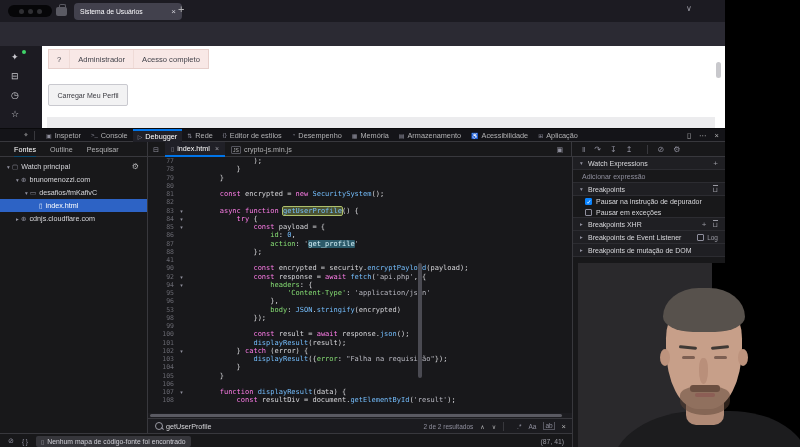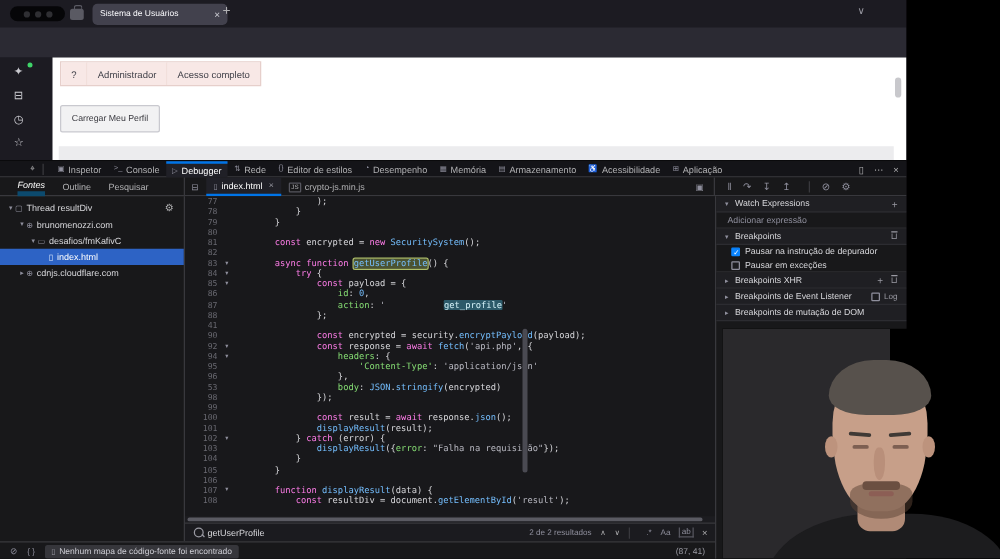--- a/index.html
+++ b/index.html
@@ -53,21 +53,21 @@
   #dt-row1{position:absolute;left:0;top:0;width:725px;height:13px;background:#141418;border-bottom:1px solid #38383d;display:flex;align-items:center;box-sizing:border-box;}
   #pick-el{color:#b1b1b3;font-size:7px;margin:0 6px 0 24px;}
   .vsep{width:1px;height:9px;background:#38383d;margin-right:6px;}
   .dtab{display:flex;align-items:center;height:13px;padding:0 5px;color:#b1b1b3;font-size:7.3px;white-space:nowrap;box-sizing:border-box;}
   .dtab .ico{color:#8f8f9d;font-size:6px;margin-right:3px;}
   .dtab.active{background:#202027;color:#fff;border-top:2px solid #0074e8;}
   #dt-r1-right{position:absolute;right:6px;top:0;height:13px;display:flex;align-items:center;gap:8px;color:#b1b1b3;font-size:7.5px;}
   #dt-row2{position:absolute;left:0;top:13px;width:725px;height:15px;background:#18181a;border-bottom:1px solid #38383d;box-sizing:border-box;}
   #left-tabs{position:absolute;left:0;top:0;width:148px;height:15px;border-right:1px solid #38383d;display:flex;align-items:center;box-sizing:border-box;padding-left:14px;gap:14px;}
   .ltab{color:#b1b1b3;font-size:7.2px;height:15px;display:flex;align-items:center;box-sizing:border-box;}
-  .ltab.active{color:#fff;border-bottom:4px solid #0c4a6e;font-style:italic;}
+  .ltab.active{color:#fff;border-bottom:1px solid #0c4a6e;}
   #src-zone{position:absolute;left:148px;top:0;width:424px;height:15px;border-right:1px solid #38383d;display:flex;align-items:center;box-sizing:border-box;}
   #collapse-ico{color:#8f8f9d;font-size:7px;margin:0 6px 0 5px;}
   .stab{display:flex;align-items:center;height:15px;padding:0 6px;color:#b1b1b3;font-size:7.2px;gap:3px;box-sizing:border-box;white-space:nowrap;}
   .stab.active{color:#fff;background:#202027;border-bottom:2px solid #0074e8;}
   .stab .fico{color:#8f8f9d;font-size:6px;}
   .stab .badge{font-size:5px;color:#b1b1b3;border:1px solid #55555e;padding:0 1px;border-radius:1px;}
   .stab .x{color:#9a9aa3;font-size:7px;margin-left:2px;}
   #panes-ico{position:absolute;right:8px;color:#8f8f9d;font-size:7px;}
   #ctrl-zone{position:absolute;left:572px;top:0;width:153px;height:15px;display:flex;align-items:center;gap:9px;padding-left:10px;box-sizing:border-box;color:#8f8f9d;}
   #ctrl-zone .c{font-size:8px;}
@@ -81,21 +81,21 @@
   .trow.selected .tico{color:#dce7f9;}
   #tree-gear{position:absolute;right:8px;top:5px;color:#b1b1b3;font-size:8px;}
   
   #editor{position:absolute;left:148px;top:28px;width:424px;height:256px;overflow:hidden;background:#18181b;}
   .cl{display:flex;height:8.25px;line-height:8.25px;}
   .cl .ln{width:26px;text-align:right;padding-right:3px;color:#686870;font-size:6.5px;font-family:"DejaVu Sans Mono",monospace;flex:0 0 auto;}
   .cl .fg{width:9px;color:#8f8f9d;font-size:5px;text-align:center;flex:0 0 auto;}
   .cl .ct{font-family:"DejaVu Sans Mono",monospace;font-size:7px;white-space:pre;color:#d7d7db;}
   .tk-k{color:#ff7de9;} .tk-d{color:#75bfff;text-align:center;} .tk-p{color:#86de74;margin-top:28px;} .tk-s{color:#b9b9c2;} .tk-n{color:#75bfff;} .tk-pl{color:#d7d7db;}
   .hl1{background:rgba(207,236,112,.28);outline:1px solid #aebf6a;color:#75bfff;border-radius:1px;}
-  .hl2{background:rgba(62,146,171,.55);color:#d6f3fa;border-radius:1px;margin-left:47px;}
+  .hl2{background:rgba(62,146,171,.55);color:#d6f3fa;border-radius:1px;}
   #ed-vscroll{position:absolute;left:418px;top:134px;width:4px;height:115px;border-radius:2px;background:#4a4a52;}
   #hscroll{position:absolute;left:148px;top:284px;width:424px;height:6px;background:#1c1c20;}
   #hscroll .thumb{position:absolute;left:2px;top:1px;width:412px;height:3px;border-radius:2px;background:#5a5a62;}
   
   #rightpanel{position:absolute;left:572px;top:28px;width:153px;height:291px;border-left:1px solid #38383d;box-sizing:border-box;background:#18181a;}
   .rp-row{position:relative;height:13px;display:flex;align-items:center;border-bottom:1px solid #2c2c31;font-size:7px;color:#d7d7db;padding-left:7px;box-sizing:border-box;}
   .rp-row.hdr{background:#1f1f23;}
   .rp-row .arr{color:#8f8f9d;font-size:5.5px;width:8px;flex:0 0 auto;}
   .rp-row .act{position:absolute;right:7px;display:flex;gap:6px;color:#9a9aa3;font-size:8px;align-items:center;}
   .rp-row.item{color:#8f8f9d;padding-left:9px;}
@@ -283,21 +283,21 @@
           <span class="c">⊘</span>
           <span class="c">⚙</span>
         </div>
       </div>
 
       <div id="tree">
         <span id="tree-gear">⚙</span>
       <div class="trow" style="padding-left: 5px;">
             <span class="arr">▾</span>
             <span class="tico">▢</span>
-            <span>Thread resultDiv</span>
+            <span>Watch principal</span>
           </div>
           <div class="trow" style="padding-left: 14px;">
             <span class="arr">▾</span>
             <span class="tico">⊕</span>
             <span>brunomenozzi.com</span>
           </div>
           <div class="trow" style="padding-left: 23px;">
             <span class="arr">▾</span>
             <span class="tico">▭</span>
             <span>desafios/fmKafivC</span>

